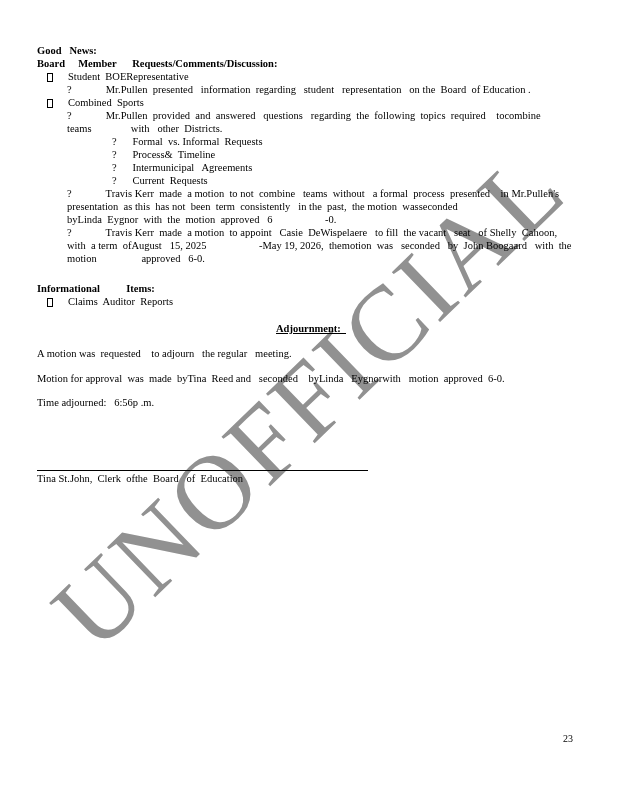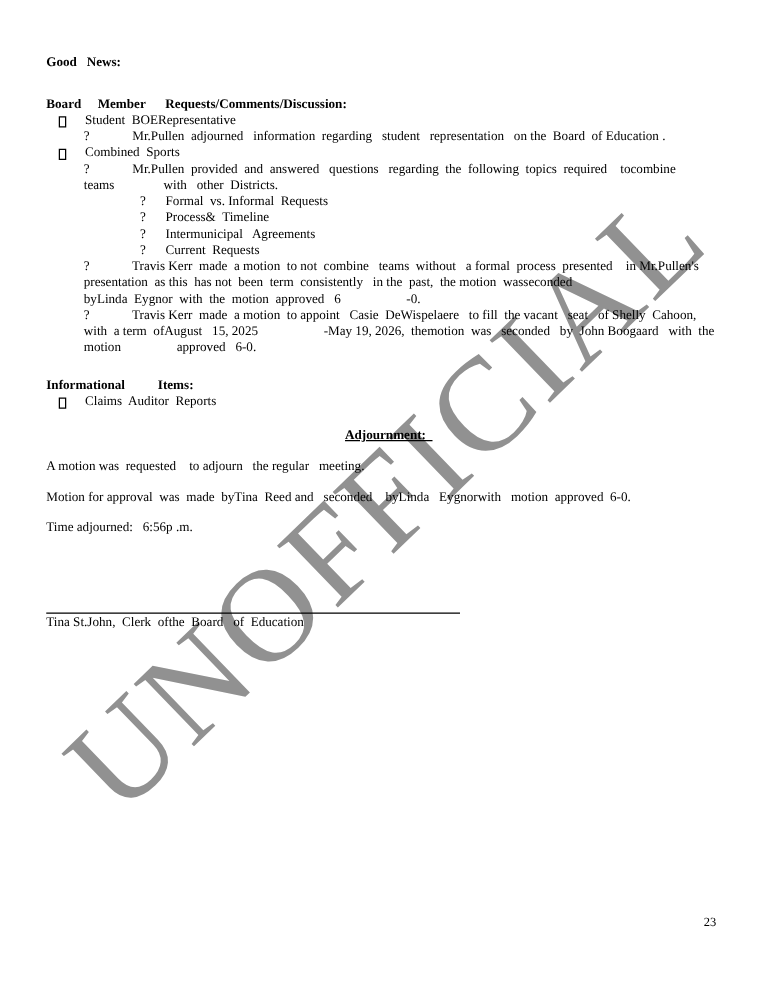--- a/index.html
+++ b/index.html
@@ -46,21 +46,21 @@
   .l2 { padding-left: 30px; }
   .l3 { padding-left: 75px; }
   .bullet-sq {
     position: absolute;
     left: 10px; top: 3px;
     width: 4px; height: 7px;
     border: 1px solid #000;
     display: inline-block;
   }
   
-  .mt-board { margin-top: 20px; }
+  .mt-board { }
   .mt-info  { margin-top: 17px; }
   .mt-adj   { margin-top: 14px; text-align: center; }
   .mt-p1    { margin-top: 12px; }
   .mt-p2    { margin-top: 12px; }
   .mt-p3    { margin-top: 11px; }
   .sig-rule {
     margin: 61px 0 0 0;
     width: 331px;
     border: none;
     border-top: 1px solid #000;
@@ -81,21 +81,21 @@
 
   <div class="watermark">UNOFFICIAL</div>
 
   <div class="doc">
 
     <div class="bold">Good   News:</div>
 
     <div class="bold mt-board">Board     Member      Requests/Comments/Discussion:</div>
 
     <div class="l1"><span class="bullet-sq"></span><span>Student  BOERepresentative</span></div>
-    <div class="l2">?             Mr.Pullen  adjourned   information  regarding   student   representation   on the  Board  of Education .</div>
+    <div class="l2">?             Mr.Pullen  presented   information  regarding   student   representation   on the  Board  of Education .</div>
     <div class="l1"><span class="bullet-sq"></span><span>Combined  Sports</span></div>
     <div class="l2">?             Mr.Pullen  provided  and  answered   questions   regarding  the  following  topics  required    tocombine</div>
     <div class="l2">teams               with   other  Districts.</div>
     <div class="l3">?      Formal  vs. Informal  Requests</div>
     <div class="l3">?      Process&amp;  Timeline</div>
     <div class="l3">?      Intermunicipal   Agreements</div>
     <div class="l3">?      Current  Requests</div>
     <div class="l2">?             Travis Kerr  made  a motion  to not  combine   teams  without   a formal  process  presented    in Mr.Pullen's</div>
     <div class="l2">presentation  as this  has not  been  term  consistently   in the  past,  the motion  wasseconded</div>
     <div class="l2">byLinda  Eygnor  with  the  motion  approved   6                    -0.</div>

